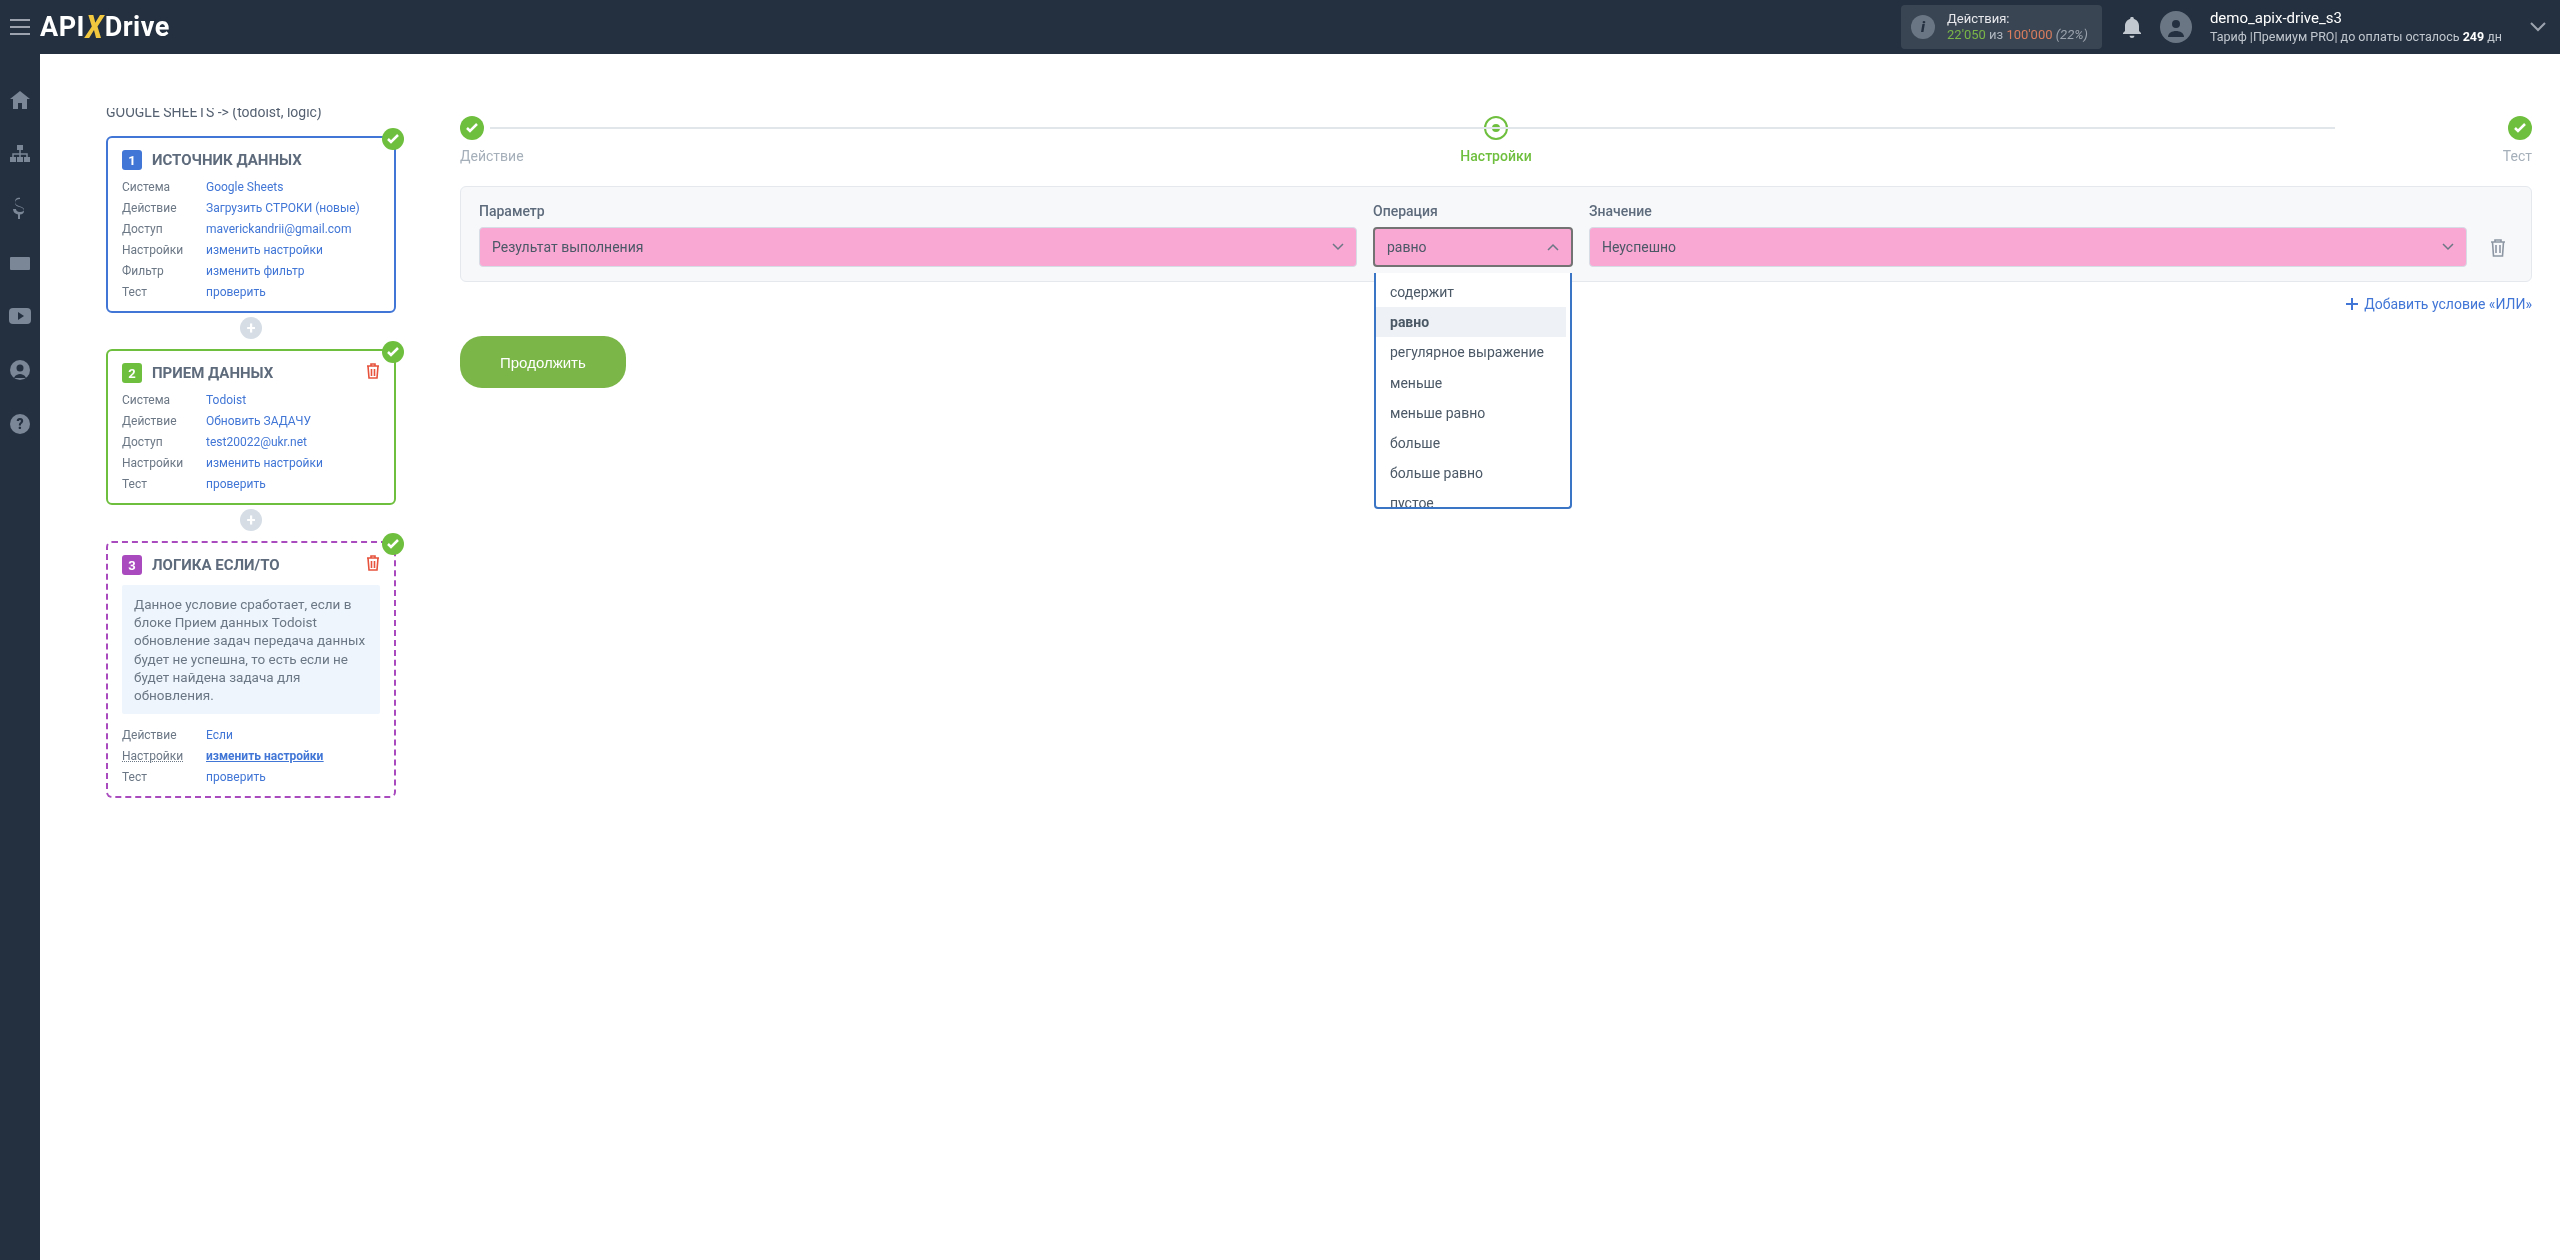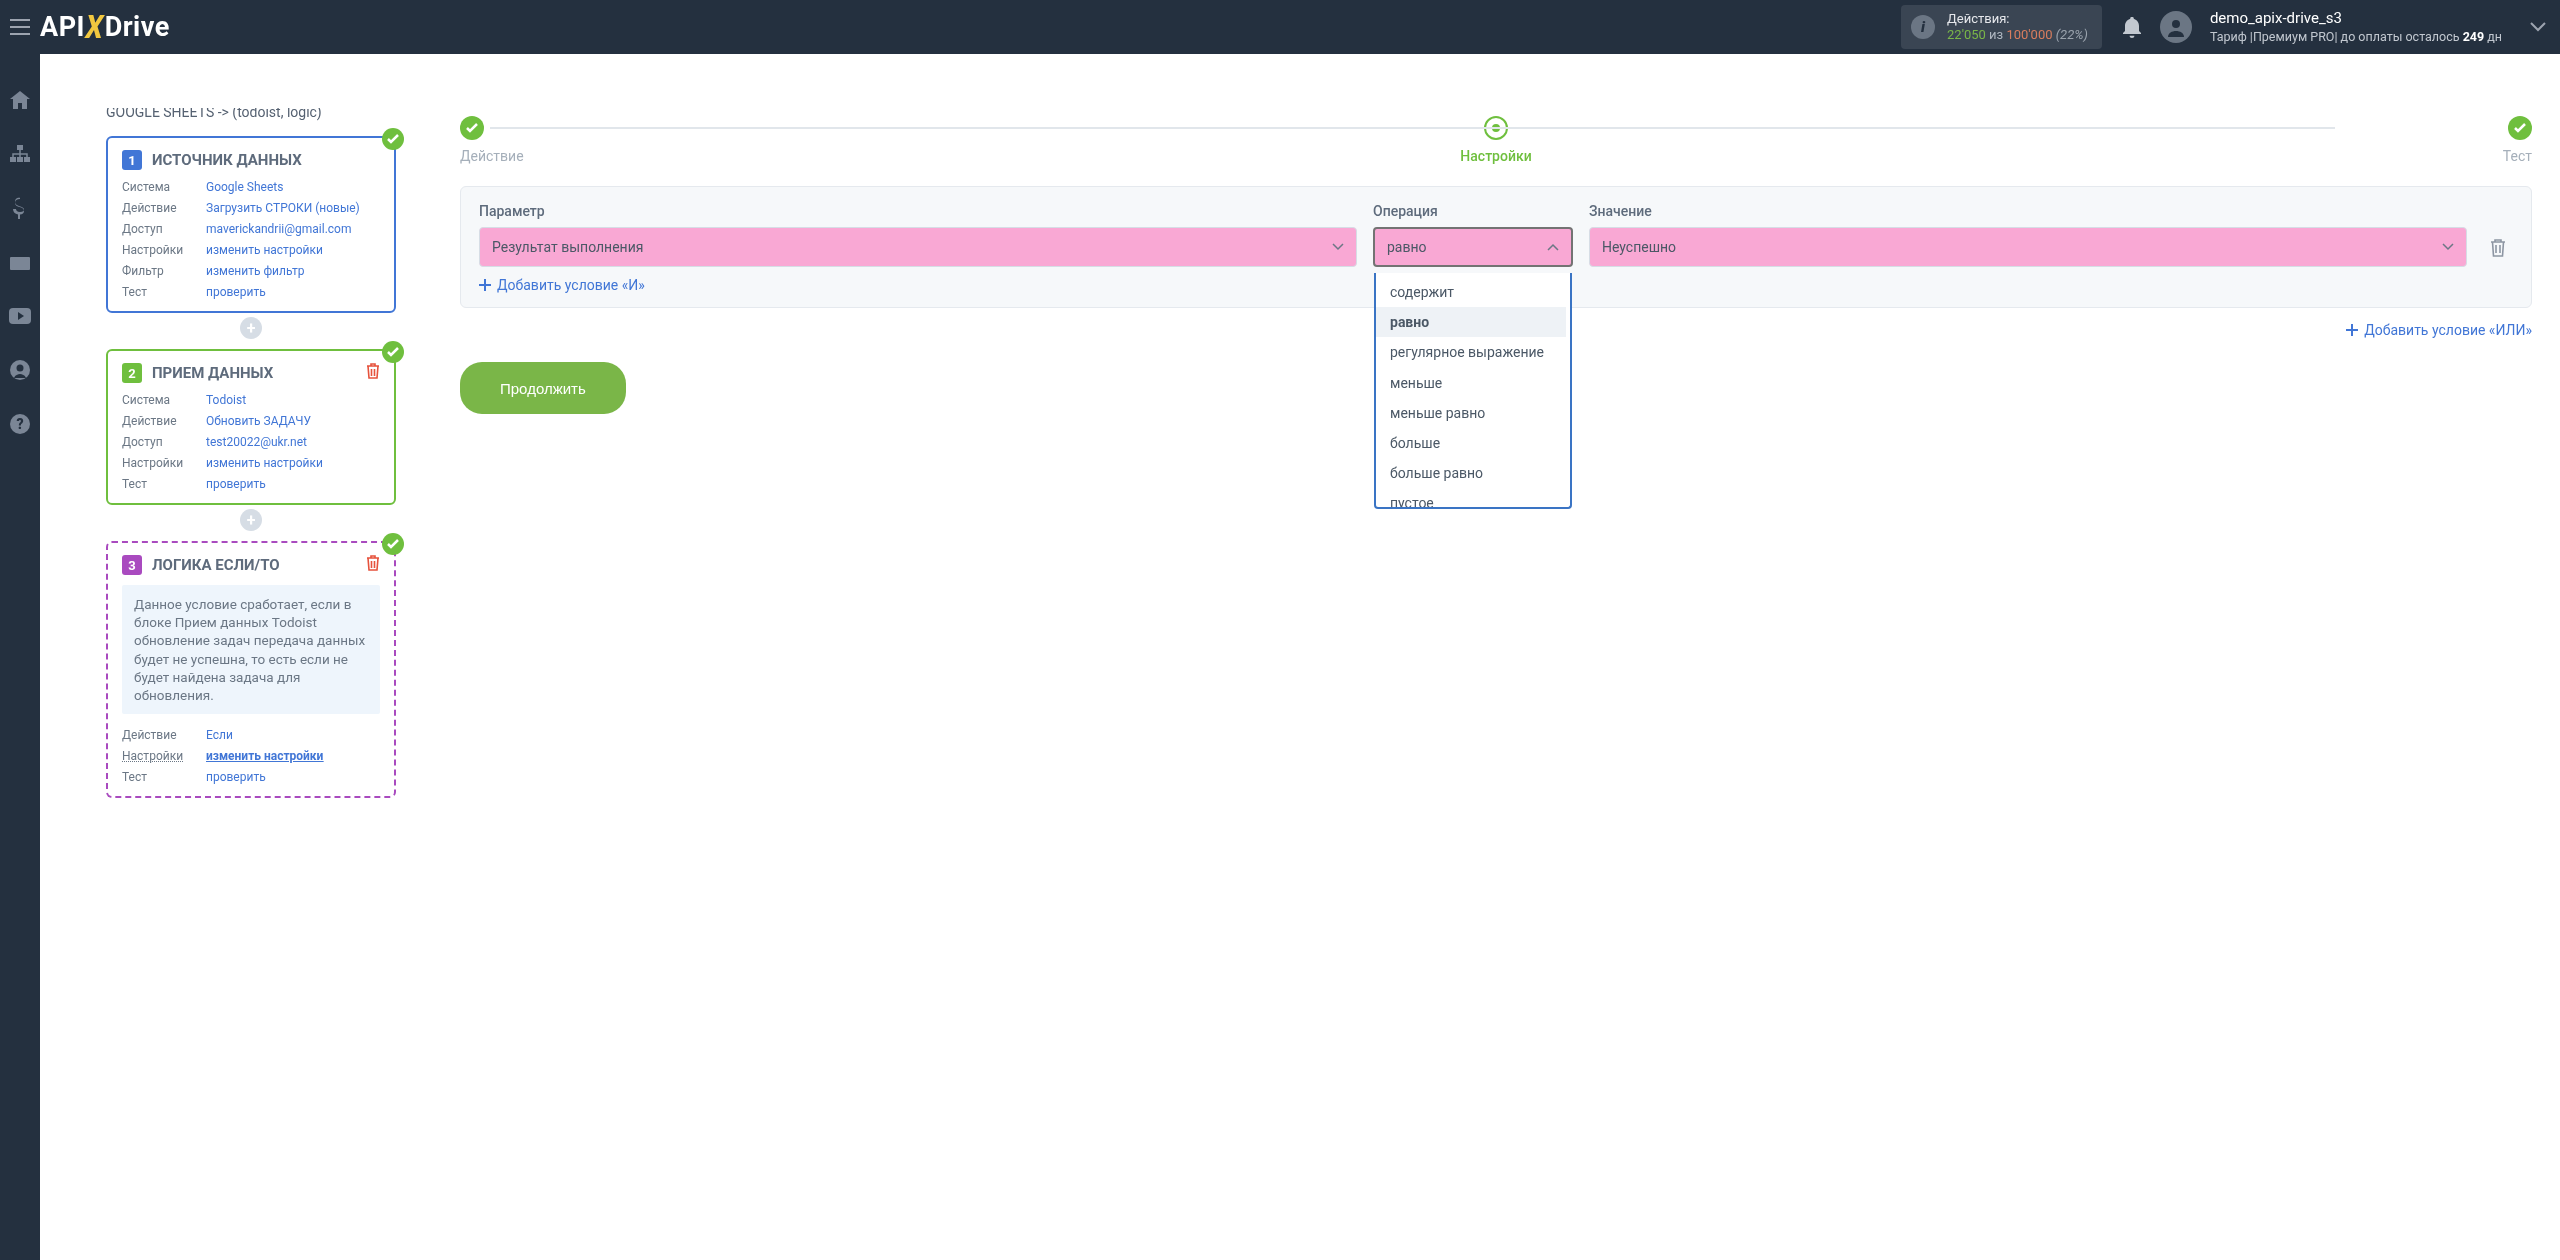--- a/index.html
+++ b/index.html
@@ -339,26 +339,20 @@
                 <path d="M1 1l5 5 5-5"></path>
               </svg>
           </div>
         </div>
         <div class="trash-col">
           <svg width="16" height="18" viewBox="0 0 16 18" fill="none" stroke="#8d96a3" stroke-width="1.6">
               <path d="M1 3h14M5 3V1h6v2M2.5 3l1 14h9l1-14M6 6v8M10 6v8"></path>
             </svg>
         </div>
       </div>
-      <div class="add-and">
-        <svg width="12" height="12" viewBox="0 0 12 12" stroke="#4176d6" stroke-width="2">
-            <path d="M6 0v12M0 6h12"></path>
-          </svg>
-        <span>Добавить условие «И»</span>
-      </div>
     </div>
 
     <div class="add-or">
       <svg width="12" height="12" viewBox="0 0 12 12" stroke="#4176d6" stroke-width="2">
           <path d="M6 0v12M0 6h12"></path>
         </svg>
       <span>Добавить условие «ИЛИ»</span>
     </div>
 
     <button class="continue-btn">Продолжить</button>

